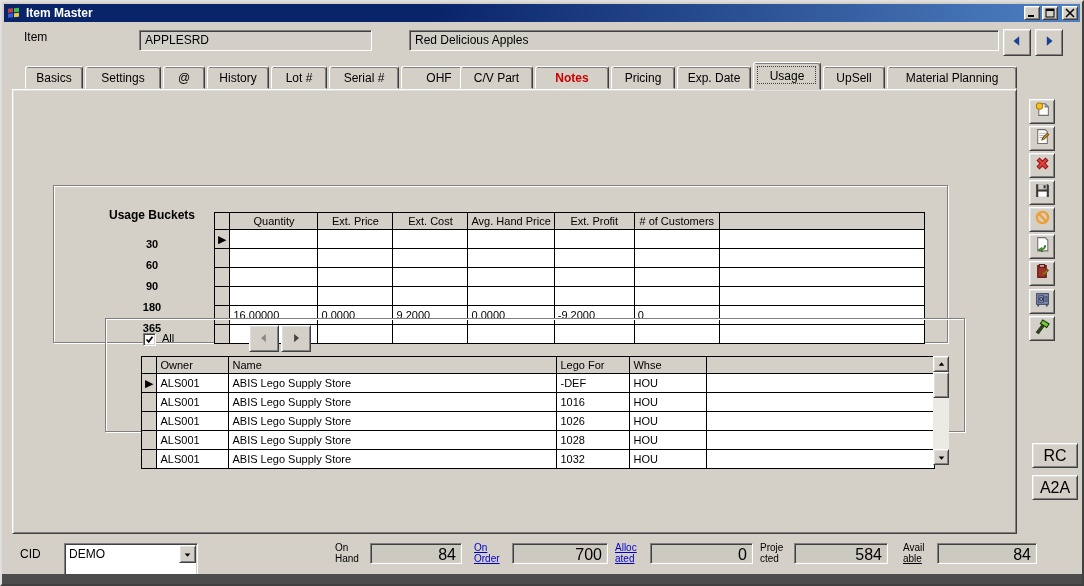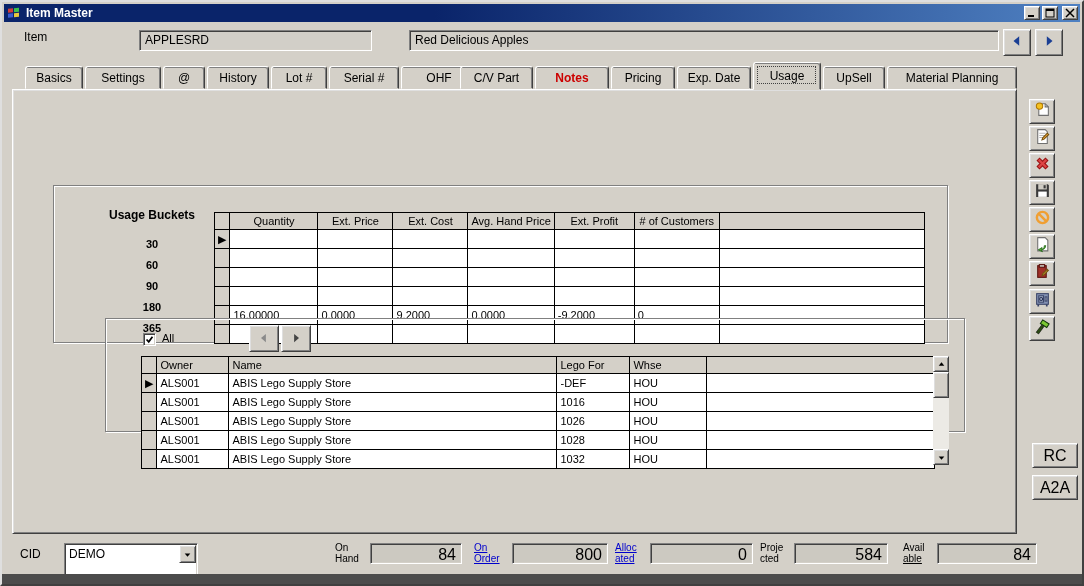--- a/index.html
+++ b/index.html
@@ -431,21 +431,21 @@
         <span style="display: block;">Hand</span>
       </div>
       <div class="ffield sunken" style="left: 368px; width: 92px;">
         <span>84</span>
       </div>
       <div class="flabel link" style="left: 472px;">
         <span style="display: block;">On</span>
         <span style="display: block;">Order</span>
       </div>
       <div class="ffield sunken" style="left: 510px; width: 96px;">
-        <span>800</span>
+        <span>700</span>
       </div>
       <div class="flabel link" style="left: 613px;">
         <span style="display: block;">Alloc</span>
         <span style="display: block;">ated</span>
       </div>
       <div class="ffield sunken" style="left: 648px; width: 103px;">
         <span>0</span>
       </div>
       <div class="flabel" style="left: 758px;">
         <span style="display: block;">Proje</span>

